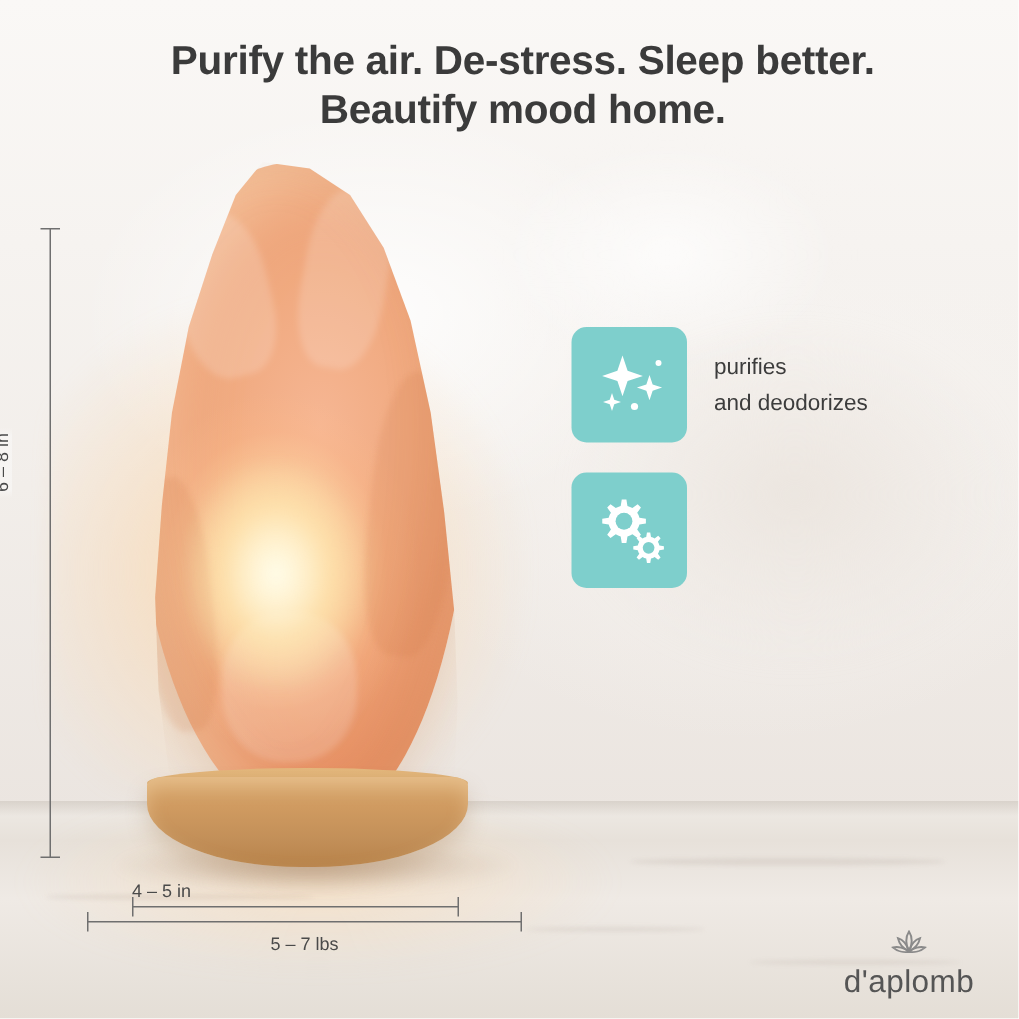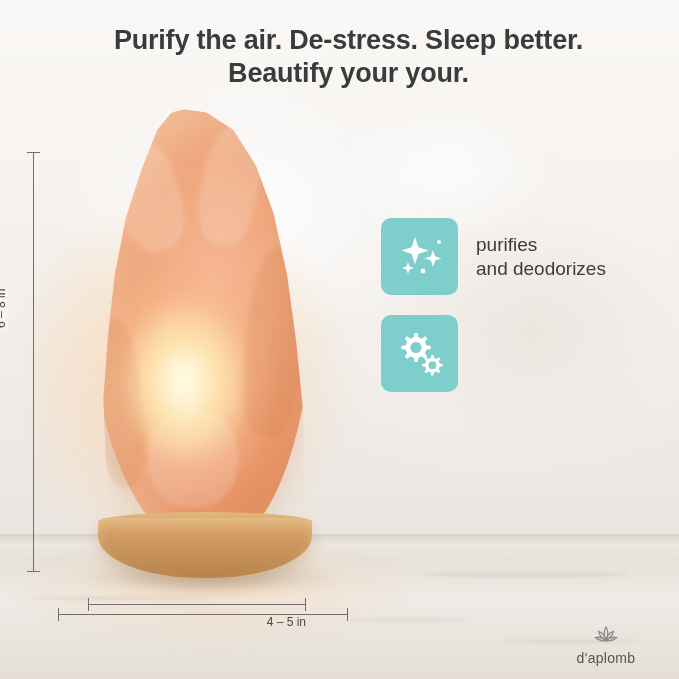--- a/index.html
+++ b/index.html
@@ -205,24 +205,23 @@
     top: -6px;
     width: 1px; height: 13px;
     background: #6f6f6f;
   }
   .hmeasure-1::before { left: 0; }
   .hmeasure-1::after { right: 0; }
   .hlabel-1 {
     position: absolute;
     left: 88px; top: 587px;
     width: 218px;
-    text-align: right;
+    text-align: left;
     font-size: 12px;
     color: #4a4a4a;
-    margin-top: 28px;
   }
   .hmeasure-2 {
     position: absolute;
     left: 58px; top: 614px;
     width: 290px; height: 1px;
     background: #6f6f6f;
   }
   .hmeasure-2::before, .hmeasure-2::after {
     content: "";
     position: absolute;
@@ -259,37 +258,37 @@
     height: 77px;
     border-radius: 10px;
     background: #7ecfcc;
     display: flex;
     align-items: center;
     justify-content: center;
   }
   .feature-icon svg { display: block; }
   .feature-text {
     margin-left: 18px;
-    font-size: 19px;
+    font-size: 15px;
     line-height: 24px;
     color: #3c3c3c;
     white-space: pre-line;
   }
 
   
   .brand {
     position: absolute;
     right: 18px;
     bottom: 12px;
     text-align: center;
     width: 110px;
   }
   .brand-mark { display: block; margin: 0 auto 2px; }
   .brand-name {
-    font-size: 14px;
+    font-size: 21px;
     color: #555555;
     letter-spacing: 0.3px;
   }
 </style>
 </head>
 <body>
 
 <div class="poster">
 
   <div class="wall"></div>
@@ -297,21 +296,21 @@
   <div class="wall-blur-2"></div>
   <div class="table"></div>
   <div class="table-edge"></div>
   <div class="table-vein" style="left:30px; top:596px; width:180px; height:4px;"></div>
   <div class="table-vein" style="left:420px; top:572px; width:210px; height:5px;"></div>
   <div class="table-vein" style="left:500px; top:640px; width:140px; height:3px;"></div>
   <div class="table-vein" style="left:350px; top:618px; width:120px; height:3px;"></div>
 
   <div class="title">
     <span>Purify the air. De-stress. Sleep better.</span>
-    <span class="line2">Beautify your your.</span>
+    <span class="line2">Beautify mood home.</span>
   </div>
 
   <div class="lamp-wrap">
     <div class="table-glow"></div>
     <div class="lamp-glow"></div>
     <div class="rock">
       <div class="facet" style="left:28px; top:34px; width:62px; height:110px; transform:rotate(-14deg); border-radius:40%;"></div>
       <div class="facet" style="left:112px; top:18px; width:56px; height:120px; transform:rotate(10deg); border-radius:40%;"></div>
       <div class="facet dark" style="left:156px; top:140px; width:58px; height:190px; transform:rotate(6deg); border-radius:40%;"></div>
       <div class="facet dark" style="left:6px; top:210px; width:46px; height:170px; transform:rotate(-6deg); border-radius:40%;"></div>
@@ -323,20 +322,21 @@
     <div class="base"></div>
   </div>
 
   <div class="vmeasure"></div>
   <div class="vlabel">6 – 8 in</div>
 
   <div class="hlabel-1">4 – 5 in</div>
   <div class="hmeasure-1"></div>
 
   <div class="hmeasure-2"></div>
+  <div class="hlabel-2">5 – 7 lbs</div>
 
   <div class="features">
 
     <div class="feature">
       <div class="feature-icon">
         <svg width="50" height="46" viewBox="0 0 50 46" aria-hidden="true">
           <path d="M20 3 L23.4 13.2 L33.6 16.6 L23.4 20 L20 30.2 L16.6 20 L6.4 16.6 L16.6 13.2 Z" fill="#ffffff"></path>
           <path d="M38 16 L40.1 22.3 L46.4 24.4 L40.1 26.5 L38 32.8 L35.9 26.5 L29.6 24.4 L35.9 22.3 Z" fill="#ffffff"></path>
           <path d="M13 28 L14.5 32.5 L19 34 L14.5 35.5 L13 40 L11.5 35.5 L7 34 L11.5 32.5 Z" fill="#ffffff"></path>
           <circle cx="28" cy="37" r="2.4" fill="#ffffff"></circle>

